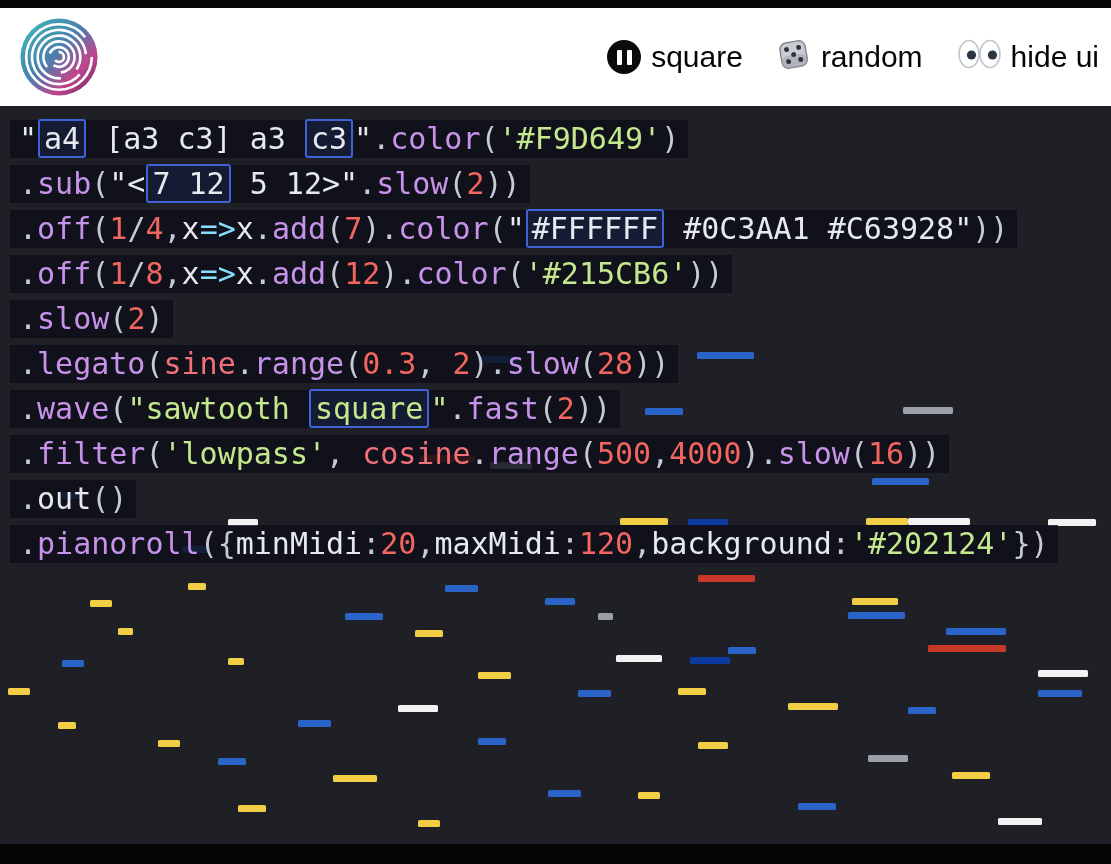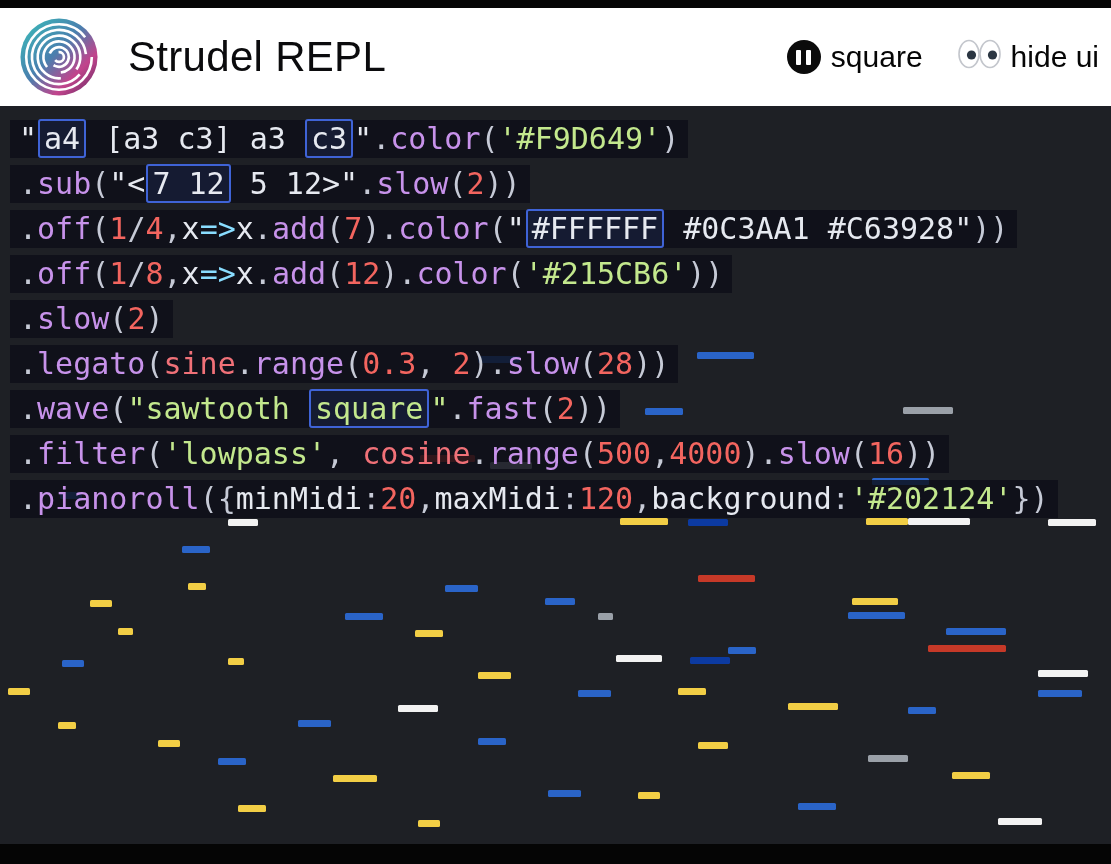--- a/index.html
+++ b/index.html
@@ -57,32 +57,47 @@
           <circle cx="50" cy="50" r="40" stroke-dasharray="225 40"></circle>
           <circle cx="50" cy="50" r="33" stroke-dasharray="180 30" transform="rotate(40 50 50)"></circle>
           <circle cx="50" cy="50" r="26" stroke-dasharray="140 25" transform="rotate(85 50 50)"></circle>
           <circle cx="50" cy="50" r="19" stroke-dasharray="100 20" transform="rotate(140 50 50)"></circle>
           <circle cx="50" cy="50" r="12" stroke-dasharray="58 16" transform="rotate(205 50 50)"></circle>
           <circle cx="50" cy="50" r="6" stroke-dasharray="24 13" transform="rotate(265 50 50)"></circle>
         </g>
       </svg>
     </div>
 
-    <h1 class="title">Strudel REPL</h1>
 
     <nav class="toolbar">
 
       <button>
         <span class="pause-disc">
             <i></i>
             <i></i>
           </span>
         <span>square</span>
       </button>
 
+      <button>
+        <span>
+          <svg width="34" height="34" viewBox="0 0 36 36" aria-hidden="true">
+            <g transform="rotate(-10 18 18)">
+              <rect x="4" y="5" width="27" height="27" rx="7" fill="#c9ccd2" stroke="#82868e" stroke-width="1.5"></rect>
+              <rect x="4" y="19" width="27" height="13" rx="7" fill="#9a9ea6" opacity="0.55"></rect>
+              <circle cx="11" cy="12" r="2.6" fill="#2e3138"></circle>
+              <circle cx="24" cy="12" r="2.6" fill="#2e3138"></circle>
+              <circle cx="17.5" cy="18.5" r="2.6" fill="#2e3138"></circle>
+              <circle cx="11" cy="25" r="2.6" fill="#2e3138"></circle>
+              <circle cx="24" cy="25" r="2.6" fill="#2e3138"></circle>
+            </g>
+          </svg>
+        </span>
+        <span>random</span>
+      </button>
 
 
       <button>
         <span>
           <svg width="44" height="32" viewBox="0 0 44 32" aria-hidden="true">
             <ellipse cx="12" cy="16" rx="10" ry="13.5" fill="#ffffff" stroke="#c3c6cc" stroke-width="1.6"></ellipse>
             <ellipse cx="33" cy="16" rx="10" ry="13.5" fill="#ffffff" stroke="#c3c6cc" stroke-width="1.6"></ellipse>
             <circle cx="14.5" cy="17" r="4.6" fill="#2b3642"></circle>
             <circle cx="35.5" cy="17" r="4.6" fill="#2b3642"></circle>
           </svg>
@@ -155,19 +170,20 @@
       </div>
     <div id="editor">
         <div class="code-line"><span style="color: rgb(230, 233, 240);">"</span><span class="boxed" style="color: rgb(230, 233, 240);">a4</span><span style="color: rgb(230, 233, 240);"> [a3 c3] a3 </span><span class="boxed" style="color: rgb(230, 233, 240);">c3</span><span style="color: rgb(230, 233, 240);">"</span><span style="color: rgb(198, 202, 214);">.</span><span style="color: rgb(199, 146, 234);">color</span><span style="color: rgb(198, 202, 214);">(</span><span style="color: rgb(195, 232, 141);">'#F9D649'</span><span style="color: rgb(198, 202, 214);">)</span></div>
         <div class="code-line"><span style="color: rgb(198, 202, 214);">.</span><span style="color: rgb(199, 146, 234);">sub</span><span style="color: rgb(198, 202, 214);">(</span><span style="color: rgb(230, 233, 240);">"&lt;</span><span class="boxed" style="color: rgb(230, 233, 240);">7 12</span><span style="color: rgb(230, 233, 240);"> 5 12&gt;"</span><span style="color: rgb(198, 202, 214);">.</span><span style="color: rgb(199, 146, 234);">slow</span><span style="color: rgb(198, 202, 214);">(</span><span style="color: rgb(243, 101, 95);">2</span><span style="color: rgb(198, 202, 214);">))</span></div>
         <div class="code-line"><span style="color: rgb(198, 202, 214);">.</span><span style="color: rgb(199, 146, 234);">off</span><span style="color: rgb(198, 202, 214);">(</span><span style="color: rgb(243, 101, 95);">1</span><span style="color: rgb(198, 202, 214);">/</span><span style="color: rgb(243, 101, 95);">4</span><span style="color: rgb(198, 202, 214);">,</span><span style="color: rgb(230, 233, 240);">x</span><span style="color: rgb(137, 221, 255);">=&gt;</span><span style="color: rgb(230, 233, 240);">x</span><span style="color: rgb(198, 202, 214);">.</span><span style="color: rgb(199, 146, 234);">add</span><span style="color: rgb(198, 202, 214);">(</span><span style="color: rgb(243, 101, 95);">7</span><span style="color: rgb(198, 202, 214);">)</span><span style="color: rgb(198, 202, 214);">.</span><span style="color: rgb(199, 146, 234);">color</span><span style="color: rgb(198, 202, 214);">(</span><span style="color: rgb(230, 233, 240);">"</span><span class="boxed" style="color: rgb(230, 233, 240);">#FFFFFF</span><span style="color: rgb(230, 233, 240);"> #0C3AA1 #C63928</span><span style="color: rgb(230, 233, 240);">"</span><span style="color: rgb(198, 202, 214);">))</span></div>
         <div class="code-line"><span style="color: rgb(198, 202, 214);">.</span><span style="color: rgb(199, 146, 234);">off</span><span style="color: rgb(198, 202, 214);">(</span><span style="color: rgb(243, 101, 95);">1</span><span style="color: rgb(198, 202, 214);">/</span><span style="color: rgb(243, 101, 95);">8</span><span style="color: rgb(198, 202, 214);">,</span><span style="color: rgb(230, 233, 240);">x</span><span style="color: rgb(137, 221, 255);">=&gt;</span><span style="color: rgb(230, 233, 240);">x</span><span style="color: rgb(198, 202, 214);">.</span><span style="color: rgb(199, 146, 234);">add</span><span style="color: rgb(198, 202, 214);">(</span><span style="color: rgb(243, 101, 95);">12</span><span style="color: rgb(198, 202, 214);">)</span><span style="color: rgb(198, 202, 214);">.</span><span style="color: rgb(199, 146, 234);">color</span><span style="color: rgb(198, 202, 214);">(</span><span style="color: rgb(195, 232, 141);">'#215CB6'</span><span style="color: rgb(198, 202, 214);">))</span></div>
         <div class="code-line"><span style="color: rgb(198, 202, 214);">.</span><span style="color: rgb(199, 146, 234);">slow</span><span style="color: rgb(198, 202, 214);">(</span><span style="color: rgb(243, 101, 95);">2</span><span style="color: rgb(198, 202, 214);">)</span></div>
         <div class="code-line"><span style="color: rgb(198, 202, 214);">.</span><span style="color: rgb(199, 146, 234);">legato</span><span style="color: rgb(198, 202, 214);">(</span><span style="color: rgb(240, 113, 120);">sine</span><span style="color: rgb(198, 202, 214);">.</span><span style="color: rgb(199, 146, 234);">range</span><span style="color: rgb(198, 202, 214);">(</span><span style="color: rgb(243, 101, 95);">0.3</span><span style="color: rgb(198, 202, 214);">, </span><span style="color: rgb(243, 101, 95);">2</span><span style="color: rgb(198, 202, 214);">)</span><span style="color: rgb(198, 202, 214);">.</span><span style="color: rgb(199, 146, 234);">slow</span><span style="color: rgb(198, 202, 214);">(</span><span style="color: rgb(243, 101, 95);">28</span><span style="color: rgb(198, 202, 214);">))</span></div>
         <div class="code-line"><span style="color: rgb(198, 202, 214);">.</span><span style="color: rgb(199, 146, 234);">wave</span><span style="color: rgb(198, 202, 214);">(</span><span style="color: rgb(195, 232, 141);">"sawtooth </span><span class="boxed" style="color: rgb(195, 232, 141);">square</span><span style="color: rgb(195, 232, 141);">"</span><span style="color: rgb(198, 202, 214);">.</span><span style="color: rgb(199, 146, 234);">fast</span><span style="color: rgb(198, 202, 214);">(</span><span style="color: rgb(243, 101, 95);">2</span><span style="color: rgb(198, 202, 214);">))</span></div>
         <div class="code-line"><span style="color: rgb(198, 202, 214);">.</span><span style="color: rgb(199, 146, 234);">filter</span><span style="color: rgb(198, 202, 214);">(</span><span style="color: rgb(195, 232, 141);">'lowpass'</span><span style="color: rgb(198, 202, 214);">, </span><span style="color: rgb(240, 113, 120);">cosine</span><span style="color: rgb(198, 202, 214);">.</span><span style="color: rgb(199, 146, 234);">range</span><span style="color: rgb(198, 202, 214);">(</span><span style="color: rgb(243, 101, 95);">500</span><span style="color: rgb(198, 202, 214);">,</span><span style="color: rgb(243, 101, 95);">4000</span><span style="color: rgb(198, 202, 214);">)</span><span style="color: rgb(198, 202, 214);">.</span><span style="color: rgb(199, 146, 234);">slow</span><span style="color: rgb(198, 202, 214);">(</span><span style="color: rgb(243, 101, 95);">16</span><span style="color: rgb(198, 202, 214);">))</span></div>
+        <div class="code-line"><span style="color: rgb(198, 202, 214);">.</span><span style="color: rgb(230, 233, 240);">out</span><span style="color: rgb(198, 202, 214);">()</span></div>
         <div class="code-line"><span style="color: rgb(198, 202, 214);">.</span><span style="color: rgb(199, 146, 234);">pianoroll</span><span style="color: rgb(198, 202, 214);">({</span><span style="color: rgb(230, 233, 240);">minMidi</span><span style="color: rgb(198, 202, 214);">:</span><span style="color: rgb(243, 101, 95);">20</span><span style="color: rgb(198, 202, 214);">,</span><span style="color: rgb(230, 233, 240);">maxMidi</span><span style="color: rgb(198, 202, 214);">:</span><span style="color: rgb(243, 101, 95);">120</span><span style="color: rgb(198, 202, 214);">,</span><span style="color: rgb(230, 233, 240);">background</span><span style="color: rgb(198, 202, 214);">:</span><span style="color: rgb(195, 232, 141);">'#202124'</span><span style="color: rgb(198, 202, 214);">})</span></div>
       </div>
   </main>
 
   <div class="strip-bottom"></div>
 
 </div>
 
 </body></html>

